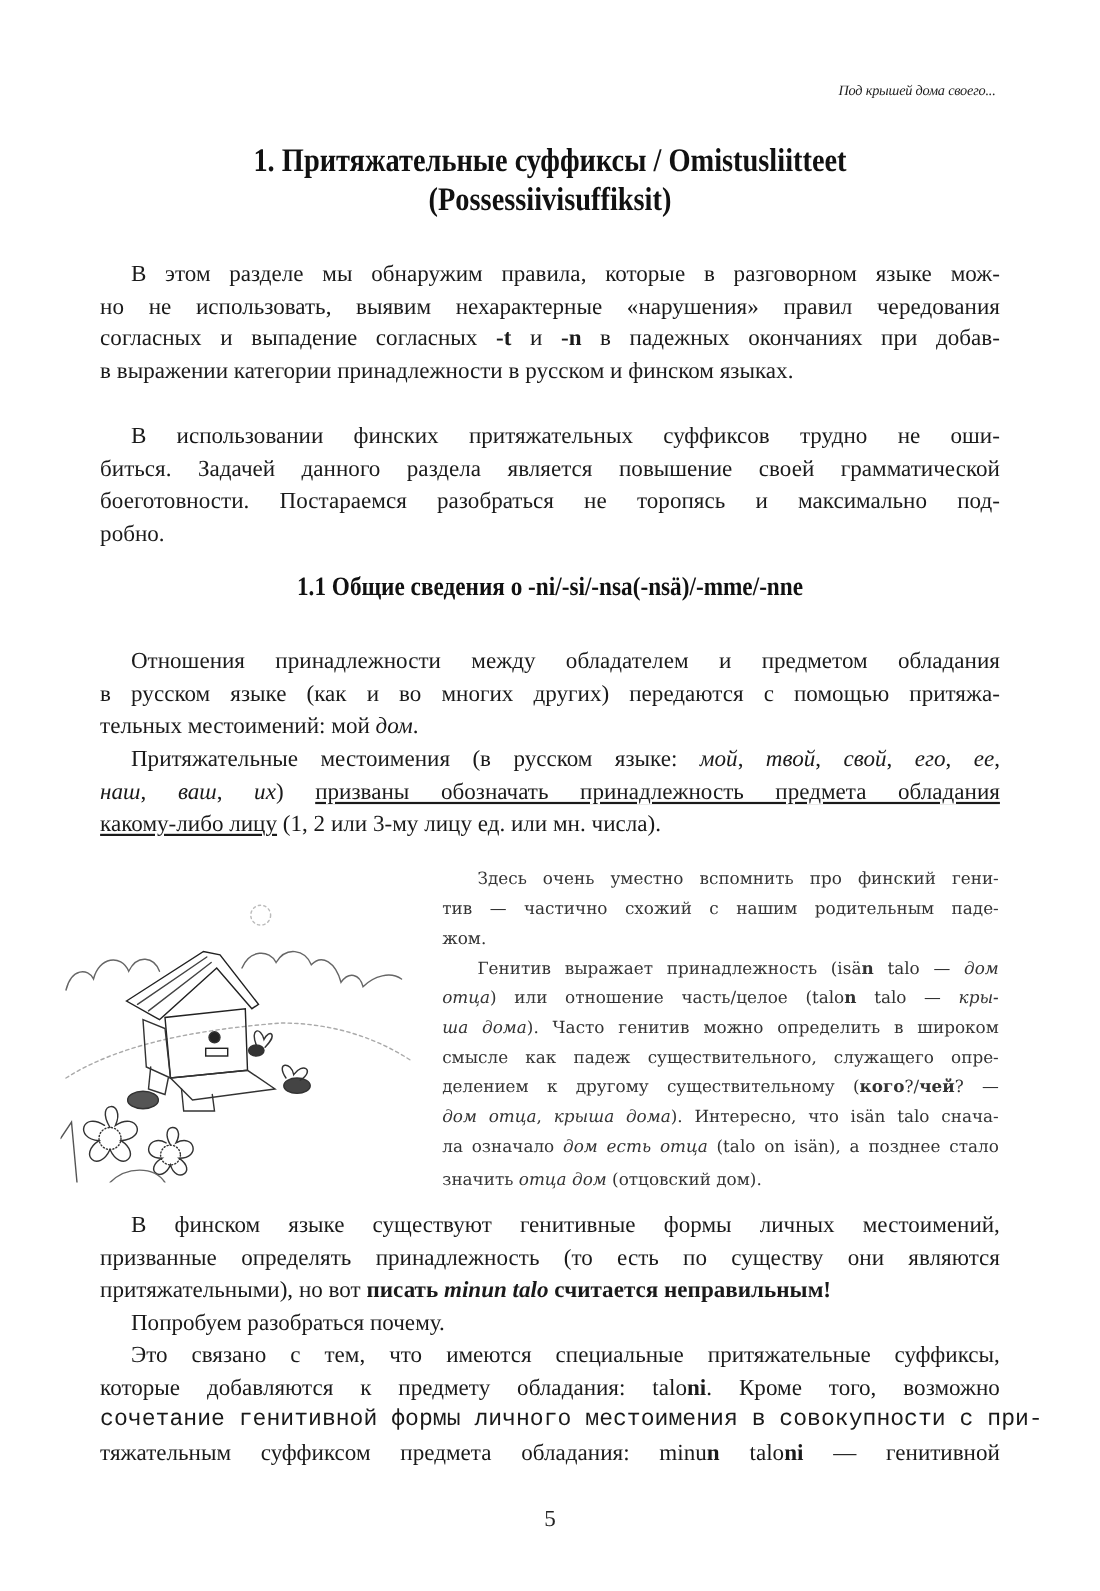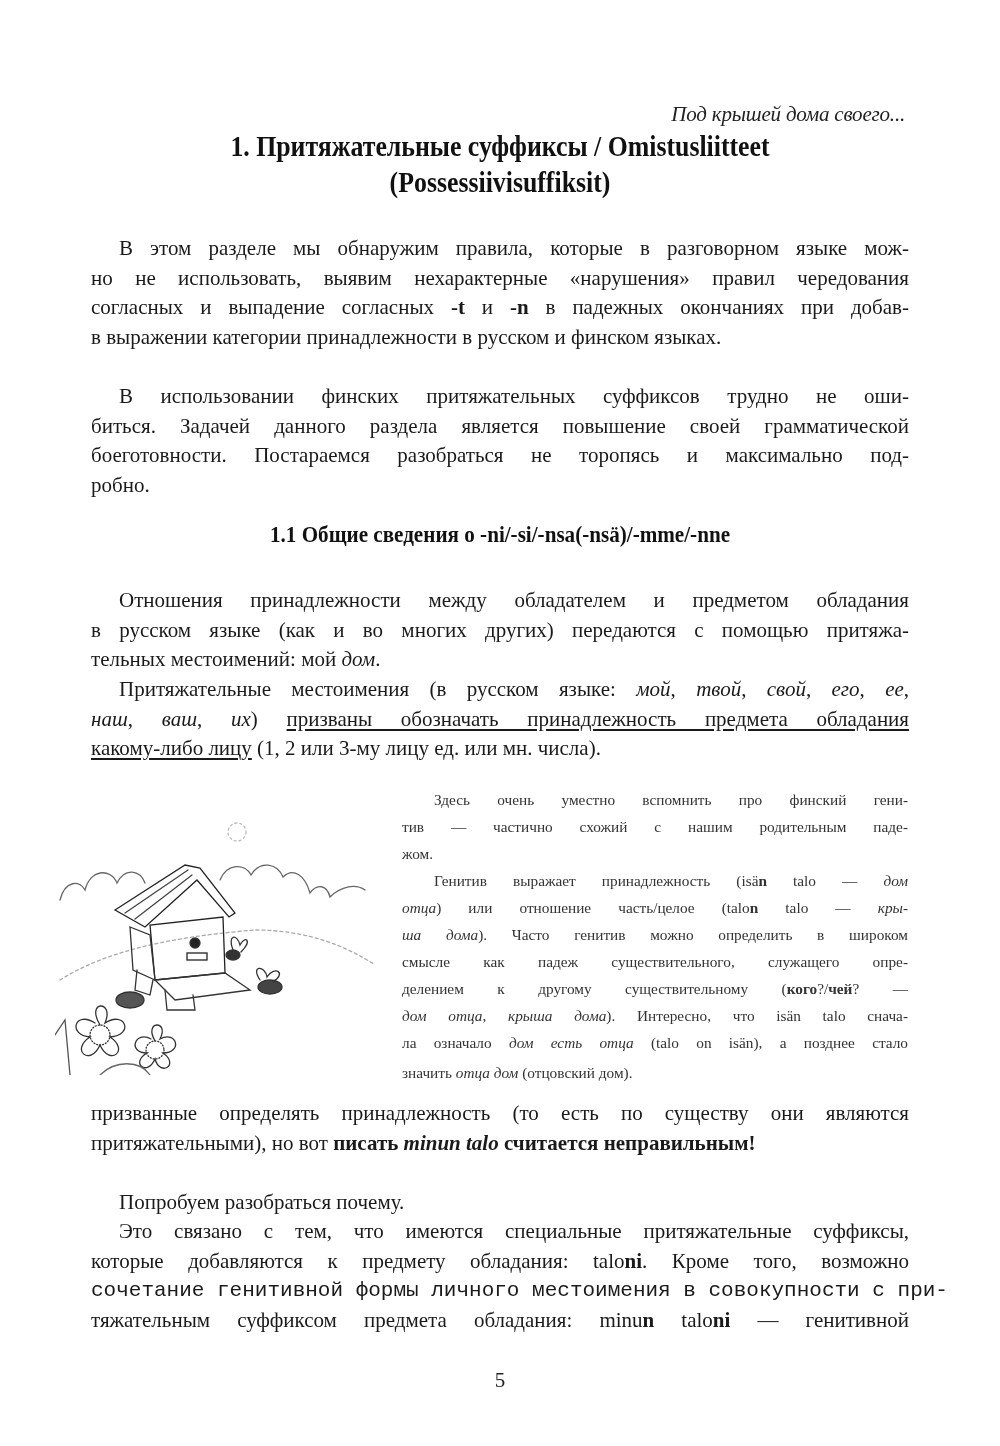--- a/index.html
+++ b/index.html
@@ -1,19 +1,19 @@
 <!DOCTYPE html>
 <html><head>
 <meta charset="utf-8">
 <style>
   html, body { margin: 0; padding: 0; background: #ffffff; }
   body { width: 1000px; height: 1446px; position: relative; overflow: hidden;
          font-family: "Liberation Serif", "DejaVu Serif", serif; color: #1a1a1a; }
   .running-head { position: absolute; top: 74px; right: 95px; font-style: italic;
-                  font-size: 21px; color: #222; letter-spacing: -0.2px; margin-top: 28px; }
+                  font-size: 13px; color: #222; letter-spacing: -0.2px; }
   .h1 { position: absolute; left: 0; width: 1000px; text-align: center; font-weight: bold;
         font-size: 30px; line-height: 36px; top: 128px; color: #111; transform: scaleX(0.86); }
   .h2 { position: absolute; left: 0; width: 1000px; text-align: center; font-weight: bold;
         font-size: 24px; top: 521px; color: #111; transform: scaleX(0.88); }
   .para { position: absolute; left: 91px; width: 818px; font-size: 21px; line-height: 29.5px; }
   .line { display: block; white-space: nowrap; text-align: justify; text-align-last: justify;
           height: 29.5px; overflow: visible; }
   .line.last { text-align-last: left; }
   .line.indent { padding-left: 28px; }
   .side { position: absolute; left: 402px; width: 506px; font-family: "DejaVu Serif", serif;
@@ -99,35 +99,36 @@
         <path d="M45 220 C30 195 60 195 50 218 C70 205 80 230 55 232 C75 245 55 262 45 240 C35 262 15 245 35 232 C12 230 20 205 40 218"></path>
         <circle cx="100" cy="245" r="9" stroke-dasharray="1 2"></circle>
         <path d="M100 236 C88 215 115 215 105 234 C122 225 128 248 108 248 C125 260 105 272 100 254 C92 272 75 258 92 248 C72 248 80 225 96 234"></path>
       </g>
       <path d="M0 230 L10 215 L15 270" stroke="#555"></path>
       <path d="M45 270 C60 255 85 255 95 270" stroke="#666"></path>
     </g>
   </svg>
 </div>
 
-<div class="side" style="top:786px;font-family:Liberation Serif, serif;">
+<div class="side" style="top:786px;">
   <span class="line indent" style="display: block;">Здесь очень уместно вспомнить про финский гени-</span>
   <span class="line" style="display: block;">тив — частично схожий с нашим родительным паде-</span>
   <span class="line last" style="display: block;">жом.</span>
   <span class="line indent" style="display: block;"><span>Генитив выражает принадлежность (isä</span><b>n</b><span> talo — </span><i>дом</i></span>
   <span class="line" style="display: block;"><i>отца</i><span>) или отношение часть/целое (talo</span><b>n</b><span> talo — </span><i>кры-</i></span>
   <span class="line" style="display: block;"><i>ша дома</i><span>). Часто генитив можно определить в широком</span></span>
   <span class="line" style="display: block;">смысле как падеж существительного, служащего опре-</span>
   <span class="line" style="display: block;"><span>делением к другому существительному (</span><b>кого</b><span>?/</span><b>чей</b><span>? —</span></span>
   <span class="line" style="display: block;"><i>дом отца</i><span>, </span><i>крыша дома</i><span>). Интересно, что isän talo снача-</span></span>
   <span class="line" style="display: block;"><span>ла означало </span><i>дом есть отца</i><span> (talo on isän), а позднее стало</span></span>
   <span class="line last" style="margin-top: 3px; display: block;"><span>значить </span><i>отца дом</i><span> (отцовский дом).</span></span>
 </div>
 
 <div class="para" style="top:1099px;">
+  <span class="line indent" style="display: block; width: auto;">В финском языке существуют генитивные формы личных местоимений,</span>
   <span class="line" style="display: block; width: auto;">призванные определять принадлежность (то есть по существу они являются</span>
   <span class="line last" style="display: block; width: auto;"><span>притяжательными), но вот </span><b>писать </b><b><i>minun talo</i></b><b> считается неправильным!</b></span>
 </div>
 
 <div class="para" style="top:1188px;">
   <span class="line indent last" style="display: block; width: auto;">Попробуем разобраться почему.</span>
 </div>
 
 <div class="para" style="top:1217px;">
   <span class="line indent" style="display: block; width: auto;">Это связано с тем, что имеются специальные притяжательные суффиксы,</span>

